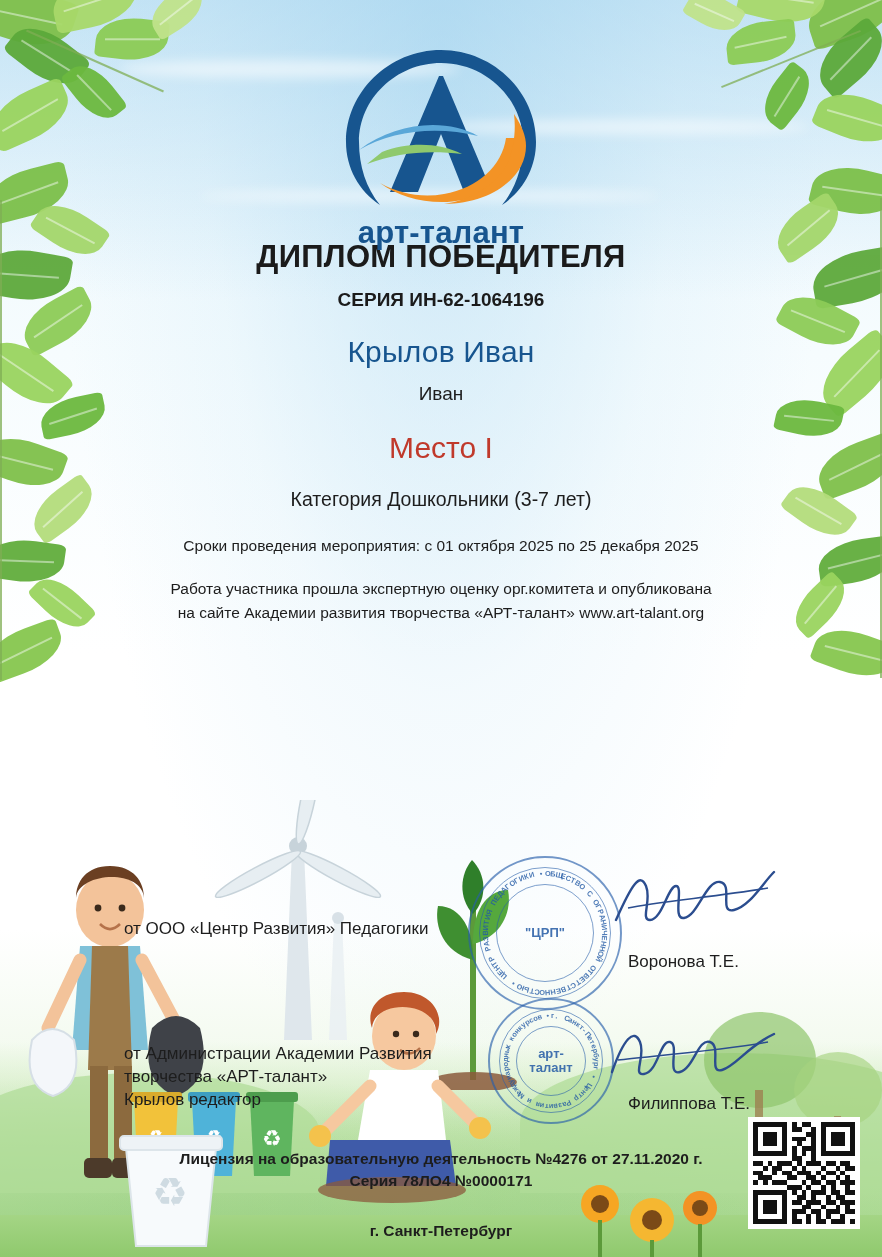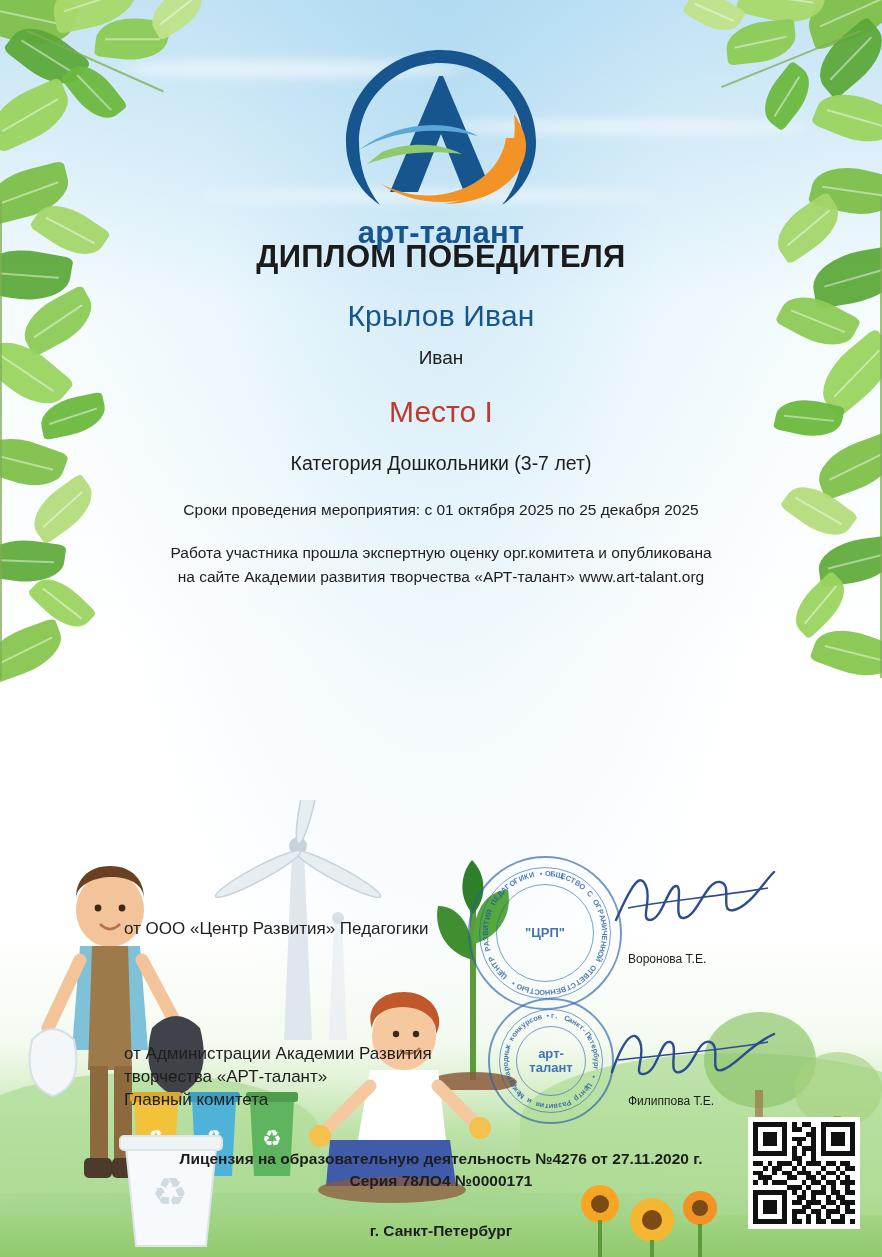--- a/index.html
+++ b/index.html
@@ -184,21 +184,21 @@
     color: #1d1d1d;
     line-height: 1.35;
     text-align: left;
   }
   .sign-1 { left: 124px; top: 918px; }
   .sign-2 { left: 124px; top: 1043px; }
 
   .signer {
     position: absolute;
     z-index: 6;
-    font-size: 12px;
+    font-size: 17px;
     color: #1d1d1d;
   }
   .signer-1 { left: 628px; top: 952px; }
   .signer-2 { left: 628px; top: 1094px; }
 
   .license {
     position: absolute;
     z-index: 6;
     left: 0; right: 0;
     top: 1148px;
@@ -472,20 +472,21 @@
         <path d="M188 72 C196 84 200 94 200 104 C200 136 164 162 118 162 C146 158 172 142 182 120 C188 106 190 88 188 72 Z" fill="#f39325"></path>
         <path d="M41 122 C72 110 104 108 136 112 C112 100 82 100 56 110 Z" fill="#8fc96d"></path>
         <path d="M33 108 C66 88 112 84 152 94 C120 76 70 80 33 108 Z" fill="#5aa7d8"></path>
       </svg>
       <div class="logo-text">арт-талант</div>
     </div>
 
     <div class="title">ДИПЛОМ ПОБЕДИТЕЛЯ</div>
 
 
+    <div class="series">СЕРИЯ ИН-62-1064196</div>
 
 
     <div class="winner-name">Крылов Иван</div>
 
     <div class="city">Иван</div>
 
     <div class="place">Место I</div>
 
     <div class="category">
       <div>Категория Дошкольники (3-7 лет)</div>
@@ -500,21 +501,21 @@
   </div>
 
   <div class="sign-block sign-1">
     <div>от ООО «Центр Развития» Педагогики</div>
   </div>
   <div class="signer signer-1">Воронова Т.Е.</div>
 
   <div class="sign-block sign-2">
     <div>от Администрации Академии Развития</div>
     <div>творчества «АРТ-талант»</div>
-    <div>Главный комитета</div>
+    <div>Крылов редактор</div>
   </div>
   <div class="signer signer-2">Филиппова Т.Е.</div>
 
   <svg class="sig-svg sig-1" width="170" height="80" viewBox="0 0 170 80">
     <path d="M6 58 C22 22 30 10 36 24 C42 38 30 58 40 58 C52 58 58 24 66 24 C74 24 62 58 74 56 C88 54 96 18 110 20 C124 22 108 52 124 48 C140 44 152 22 164 10" stroke="#2b4d8f" stroke-width="2.4" fill="none" stroke-linecap="round"></path>
     <path d="M18 46 C46 40 112 34 158 26" stroke="#2b4d8f" stroke-width="1.6" fill="none"></path>
   </svg>
 
   <svg class="sig-svg sig-2" width="170" height="80" viewBox="0 0 170 80">
     <path d="M4 52 C16 18 26 8 32 22 C38 36 24 56 36 54 C50 52 52 20 62 22 C72 24 58 56 72 52 C86 48 90 18 102 22 C114 26 100 54 114 50 C128 46 140 26 166 14" stroke="#2b4d8f" stroke-width="2.4" fill="none" stroke-linecap="round"></path>

